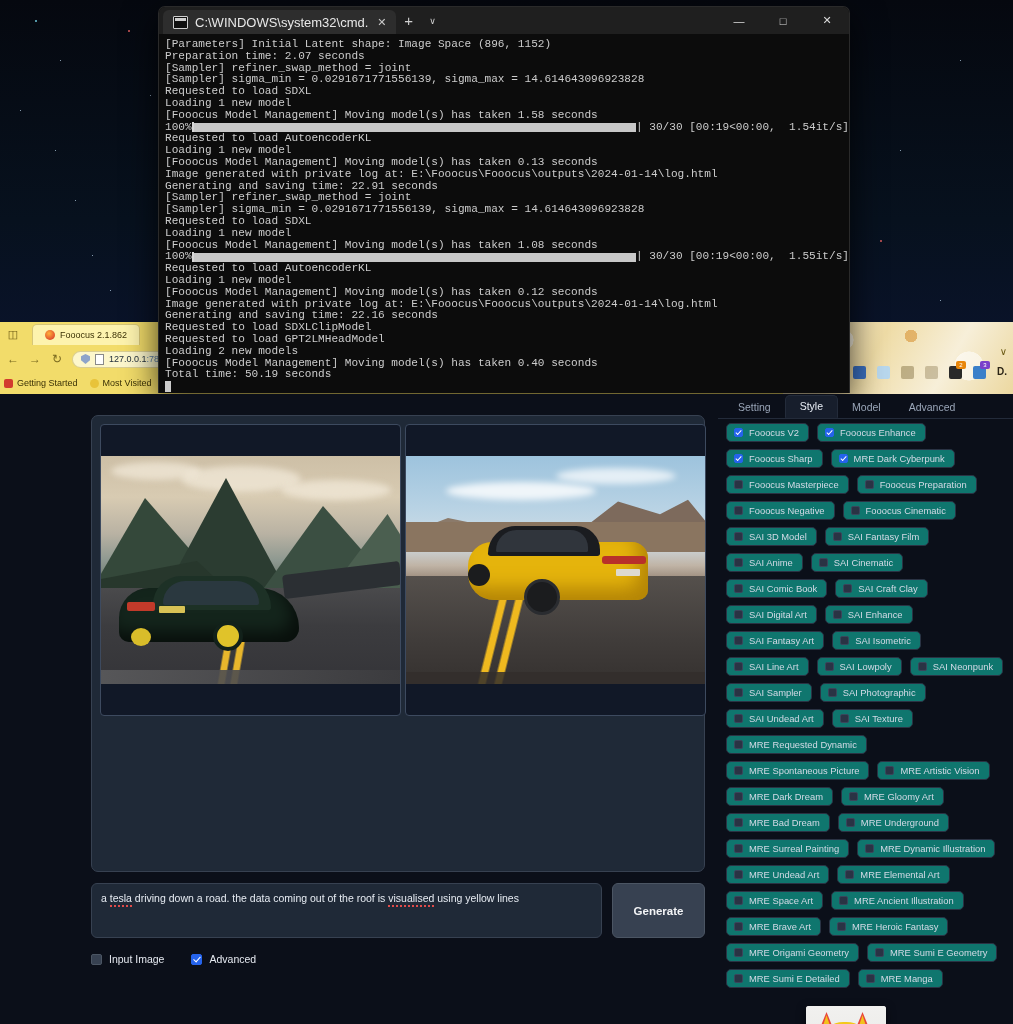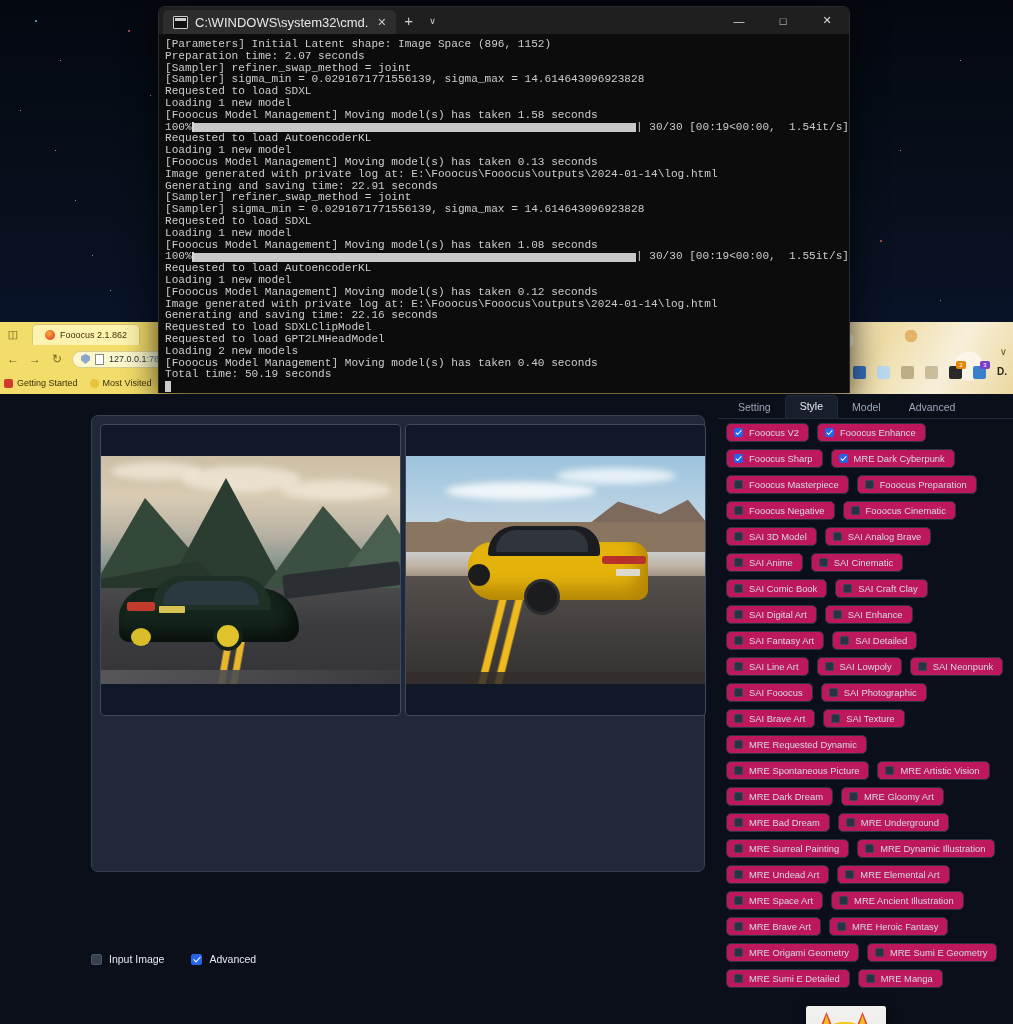--- a/index.html
+++ b/index.html
@@ -187,21 +187,21 @@
     height:24px;background:#161d2b;border:1px solid #2a3344;border-radius:5px;
     display:flex;align-items:center;gap:7px;padding:0 9px;box-sizing:border-box;
   }
   .mag{width:9px;height:9px;border-radius:50%;border:1.6px solid #8f7fe8;position:relative;flex:none;}
   .mag:after{content:"";position:absolute;right:-4px;bottom:-3px;width:5px;height:1.6px;background:#8f7fe8;transform:rotate(45deg);}
   #search-ph{font-size:10px;color:#7f8a9d;}
   #styles{padding:4px 8px 0;display:flex;flex-wrap:wrap;gap:7px 8px;align-content:flex-start;}
   .chip{
     display:flex;align-items:center;gap:6px;
     height:19px;padding:0 9px 0 7px;box-sizing:border-box;
-    background:#be185d;border:1px solid #2a3344;border-radius:5px;
+    background:#0f766e;border:1px solid #2a3344;border-radius:5px;
     font-size:9.4px;color:#d3dae6;white-space:nowrap;
   }
   .chipbox{width:9px;height:9px;border-radius:2px;background:#2b3span;}
   .chipbox{background:#2a3344;border:1px solid #3a465c;box-sizing:border-box;flex:none;}
   .chipbox.on{background:#2563eb;border-color:#2563eb;position:relative;}
   .chipbox.on:after{content:"";position:absolute;left:2.4px;top:0px;width:2.4px;height:5px;
     border:solid #fff;border-width:0 1.5px 1.5px 0;transform:rotate(42deg);}
 
   
   #style-preview{
@@ -373,20 +373,26 @@
           <div style="position:absolute;left:196px;top:100px;width:44px;height:8px;background:#b8302a;border-radius:3px;"></div>
           <div style="position:absolute;left:210px;top:113px;width:24px;height:7px;background:#ddd9cf;border-radius:1px;"></div>
           <div style="position:absolute;left:118px;top:123px;width:36px;height:36px;border-radius:50%;background:#1b1c1e;border:3px solid #2a2c30;box-sizing:border-box;"></div>
           <div style="position:absolute;left:62px;top:108px;width:22px;height:22px;border-radius:50%;background:#1b1c1e;"></div>
           <div style="position:absolute;left:0;bottom:0;width:299px;height:12px;background:rgba(50,46,44,.85);"></div>
         </div>
       </div>
 
     </div>
 
+    <div id="prompt-row">
+      <div id="prompt-box">
+        <div id="prompt-text"><span>a </span><span class="sp">tesla</span><span> driving down a road. the data coming out of the roof is </span><span class="sp">visualised</span><span> using yellow lines</span></div>
+      </div>
+      <div id="generate-btn">Generate</div>
+    </div>
 
     <div id="bottom-checks">
         <div class="bcheck">
           <span class="cb"></span>
           <span>Input Image</span>
         </div>
         <div class="bcheck">
           <span class="cb on"></span>
           <span>Advanced</span>
         </div>
@@ -434,21 +440,21 @@
         <div class="chip">
           <span class="chipbox"></span>
           <span>Fooocus Cinematic</span>
         </div>
         <div class="chip">
           <span class="chipbox"></span>
           <span>SAI 3D Model</span>
         </div>
         <div class="chip">
           <span class="chipbox"></span>
-          <span>SAI Analog Brave</span>
+          <span>SAI Fantasy Film</span>
         </div>
         <div class="chip">
           <span class="chipbox"></span>
           <span>SAI Anime</span>
         </div>
         <div class="chip">
           <span class="chipbox"></span>
           <span>SAI Cinematic</span>
         </div>
         <div class="chip">
@@ -466,45 +472,45 @@
         <div class="chip">
           <span class="chipbox"></span>
           <span>SAI Enhance</span>
         </div>
         <div class="chip">
           <span class="chipbox"></span>
           <span>SAI Fantasy Art</span>
         </div>
         <div class="chip">
           <span class="chipbox"></span>
-          <span>SAI Detailed</span>
+          <span>SAI Isometric</span>
         </div>
         <div class="chip">
           <span class="chipbox"></span>
           <span>SAI Line Art</span>
         </div>
         <div class="chip">
           <span class="chipbox"></span>
           <span>SAI Lowpoly</span>
         </div>
         <div class="chip">
           <span class="chipbox"></span>
           <span>SAI Neonpunk</span>
         </div>
         <div class="chip">
           <span class="chipbox"></span>
-          <span>SAI Fooocus</span>
+          <span>SAI Sampler</span>
         </div>
         <div class="chip">
           <span class="chipbox"></span>
           <span>SAI Photographic</span>
         </div>
         <div class="chip">
           <span class="chipbox"></span>
-          <span>SAI Brave Art</span>
+          <span>SAI Undead Art</span>
         </div>
         <div class="chip">
           <span class="chipbox"></span>
           <span>SAI Texture</span>
         </div>
         <div class="chip">
           <span class="chipbox"></span>
           <span>MRE Requested Dynamic</span>
         </div>
         <div class="chip">

